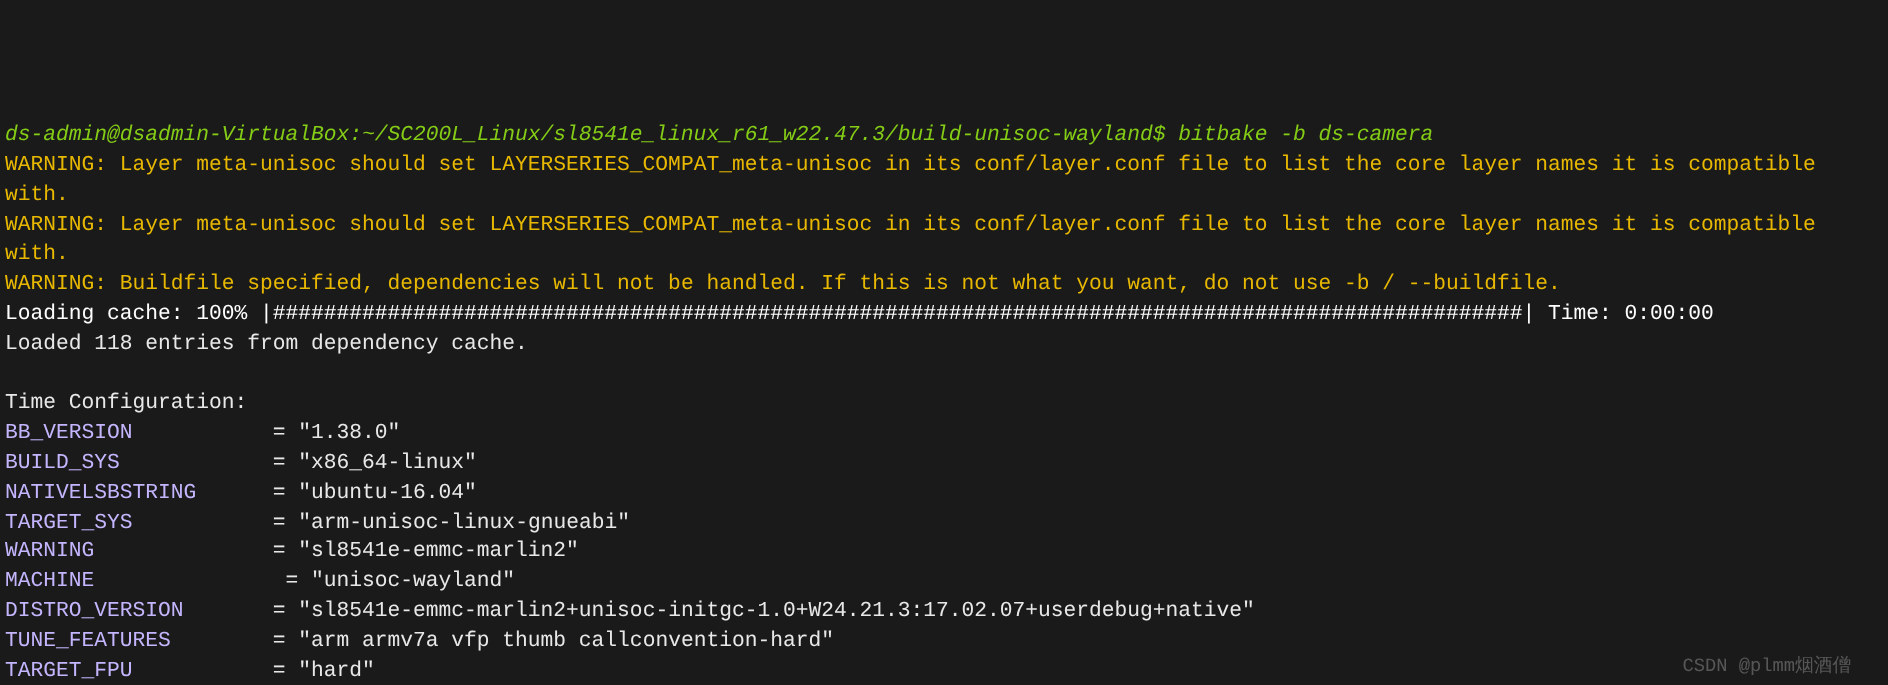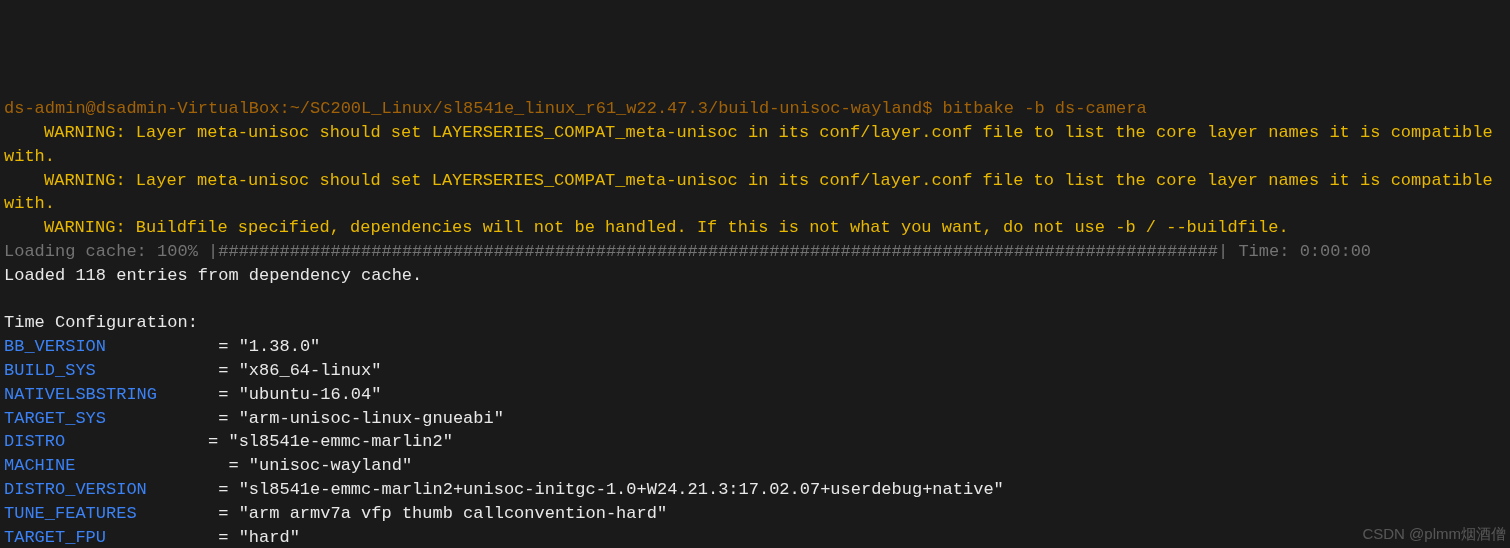--- a/index.html
+++ b/index.html
@@ -10,53 +10,53 @@
       line-height: 1.4;
       color: #e8e8e8;
       padding: 0;
       white-space: pre;
       overflow-x: hidden;
       width: 1510px;
     }
     .terminal {
       padding: 2px 4px;
     }
-    .prompt { color: #a16207; }
-    .warning-tag { color: #e8b800; margin-left: 40px; }
+    .prompt { color: #84cc16; font-style: italic; }
+    .warning-tag { color: #e8b800; }
     .warning-text { color: #e8b800; }
-    .progress-bar { color: #737373; }
-    .config-key { color: #3b82f6; display: inline-block; }
+    .progress-bar { color: #ffffff; }
+    .config-key { color: #c4b5fd; display: inline-block; }
     .config-val { color: #e8e8e8; }
     .watermark {
       position: fixed;
-      right: 4px;
+      right: 29px;
       bottom: 4px;
       color: rgba(200,200,200,0.35);
       font-size: 15px;
-      font-family: Liberation Sans, sans-serif;
+      font-family: Liberation Mono, monospace;
     }
   </style>
 </head>
 <body>
 
 
 
 <div class="terminal"><span class="prompt"><span>ds-admin@dsadmin-VirtualBox</span>:<span>~/SC200L_Linux/sl8541e_linux_r61_w22.47.3/build-unisoc-wayland</span><span>$</span> <span>bitbake -b ds-camera</span></span>
 <span><span class="warning-tag">WARNING:</span> <span class="warning-text" style="white-space:pre-wrap;">Layer meta-unisoc should set LAYERSERIES_COMPAT_meta-unisoc in its conf/layer.conf file to list the core layer names it is compatible with.</span></span>
 <span><span class="warning-tag">WARNING:</span> <span class="warning-text" style="white-space:pre-wrap;">Layer meta-unisoc should set LAYERSERIES_COMPAT_meta-unisoc in its conf/layer.conf file to list the core layer names it is compatible with.</span></span>
 <span><span class="warning-tag">WARNING:</span> <span class="warning-text" style="white-space:pre-wrap;text-align:right;">Buildfile specified, dependencies will not be handled. If this is not what you want, do not use -b / --buildfile.</span></span>
 <span class="progress-bar"><span>Loading cache: 100% |</span><span>##################################################################################################</span><span>| Time: 0:00:00</span></span>
 <span>Loaded 118 entries from dependency cache.</span>
 
 <span>Time Configuration:</span>
 <span><span class="config-key">BB_VERSION</span><span id="pad0">          </span> = <span class="config-val">"1.38.0"</span></span>
 <span><span class="config-key">BUILD_SYS</span><span id="pad1">           </span> = <span class="config-val">"x86_64-linux"</span></span>
 <span><span class="config-key">NATIVELSBSTRING</span><span id="pad2">     </span> = <span class="config-val">"ubuntu-16.04"</span></span>
 <span><span class="config-key">TARGET_SYS</span><span id="pad3">          </span> = <span class="config-val">"arm-unisoc-linux-gnueabi"</span></span>
-<span><span class="config-key">DISTRO</span><span id="pad4">             </span> = <span class="config-val">"sl8541e-emmc-marlin2"</span></span>
+<span><span class="config-key">WARNING</span><span id="pad4">             </span> = <span class="config-val">"sl8541e-emmc-marlin2"</span></span>
 <span><span class="config-key">MACHINE</span><span id="pad5">              </span> = <span class="config-val">"unisoc-wayland"</span></span>
 <span><span class="config-key">DISTRO_VERSION</span><span id="pad6">      </span> = <span class="config-val">"sl8541e-emmc-marlin2+unisoc-initgc-1.0+W24.21.3:17.02.07+userdebug+native"</span></span>
 <span><span class="config-key">TUNE_FEATURES</span><span id="pad7">       </span> = <span class="config-val">"arm armv7a vfp thumb callconvention-hard"</span></span>
 <span><span class="config-key">TARGET_FPU</span><span id="pad8">          </span> = <span class="config-val">"hard"</span></span>
 
 
 
 </div>
 
 <div class="watermark">CSDN @plmm烟酒僧</div>

